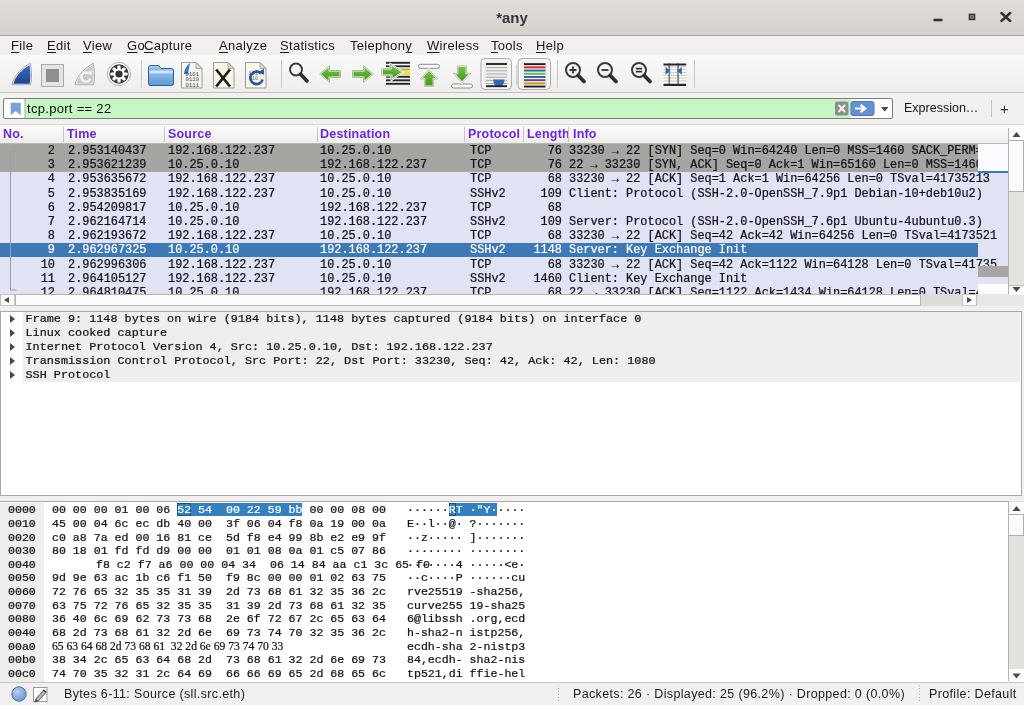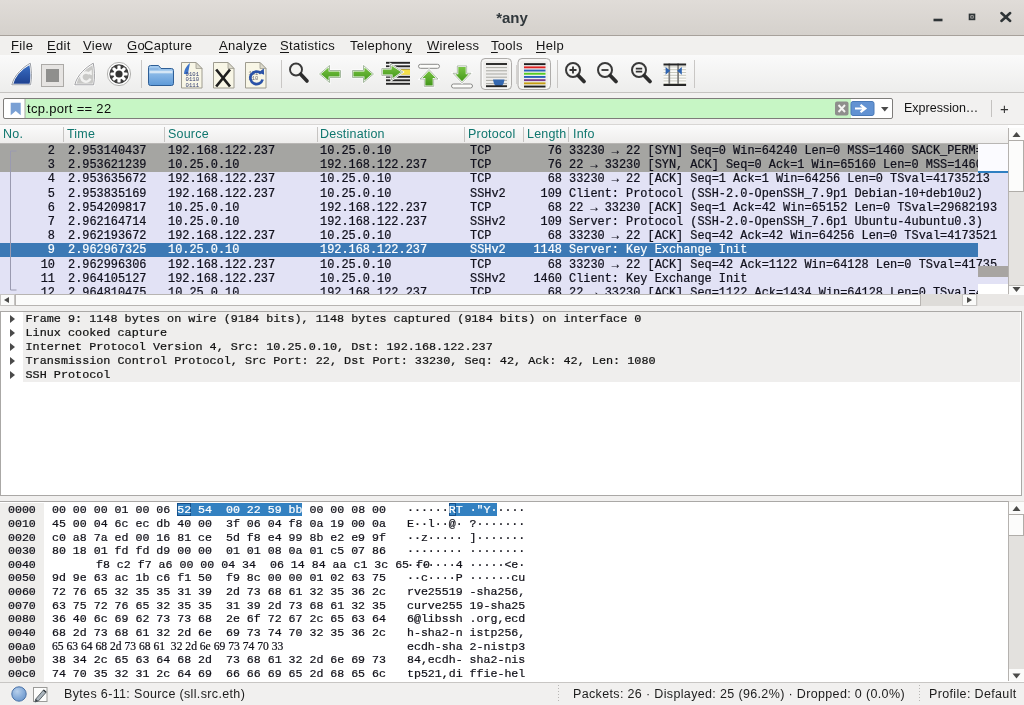--- a/index.html
+++ b/index.html
@@ -20,21 +20,21 @@
     background:linear-gradient(#fafafa,#ededec);border-bottom:1px solid #c5c3c1;}
   
   #filterbar{left:0;top:93px;width:1024px;height:32px;background:#f2f1f0;border-bottom:1px solid #d8d6d4;box-sizing:border-box;}
   #filterbox{left:3px;top:98px;width:890px;height:21px;background:#fff;border:1px solid #7e7c7a;border-radius:2px;box-sizing:border-box;}
   #filtergreen{left:25px;top:99px;width:826px;height:19px;background:#c7f6c5;}
   #filtertext{left:27px;top:99px;height:36px;line-height:20px;font-size:13px;letter-spacing:0.3px;color:#0a0a0a;}
   #expression{left:904px;top:93px;height:31px;line-height:31px;font-size:12.5px;color:#141414;}
   #plusbtn{left:1000px;top:93px;height:31px;line-height:31px;font-size:15px;color:#333;}
   
   #plheader{left:0;top:125px;width:1008px;height:19px;background:linear-gradient(#fbfbfb,#eeedec);border-bottom:1px solid #b8b6b4;box-sizing:border-box;}
-  .hcol{top:126px;height:17px;line-height:17px;font-size:12.5px;font-weight:normal;letter-spacing:0.2px;color:#0f766e;}
+  .hcol{top:126px;height:17px;line-height:17px;font-size:12.5px;font-weight:bold;letter-spacing:0.2px;color:#6d28d9;}
   .hsep{top:127px;width:1px;height:15px;background:#c6c4c2;}
   
   .prow{left:0;width:978px;height:14px;}
   .prow div{position:absolute;top:0;height:14px;line-height:14.5px;font-size:11.9px;-webkit-text-stroke:0.22px;
     font-family:"Liberation Mono",monospace;color:#10101c;white-space:pre;}
   .rgray{background:#a5a5a2;}
   .rlav{background:#e2e2f5;}
   .rsel{background:#3c79b5;}
   .rsel div{color:#fff;}
   .cno{right:923px;text-align:right;}
@@ -337,21 +337,20 @@
         <div class="clen">109</div>
         <div class="cinfo">Client: Protocol (SSH-2.0-OpenSSH_7.9p1 Debian-10+deb10u2)</div>
       </div>
 <div class="prow rlav" style="position:absolute;top:56.8px;">
         <div class="cno">6</div>
         <div class="ctime">2.954209817</div>
         <div class="csrc">10.25.0.10</div>
         <div class="cdst">192.168.122.237</div>
         <div class="cproto">TCP</div>
         <div class="clen">68</div>
-        <div class="cinfo">22 → 33230 [ACK] Seq=1 Ack=42 Win=65152 Len=0 TSval=29682193</div>
       </div>
 <div class="prow rlav" style="position:absolute;top:71.0px;">
         <div class="cno">7</div>
         <div class="ctime">2.962164714</div>
         <div class="csrc">10.25.0.10</div>
         <div class="cdst">192.168.122.237</div>
         <div class="cproto">SSHv2</div>
         <div class="clen">109</div>
         <div class="cinfo">Server: Protocol (SSH-2.0-OpenSSH_7.6p1 Ubuntu-4ubuntu0.3)</div>
       </div>

